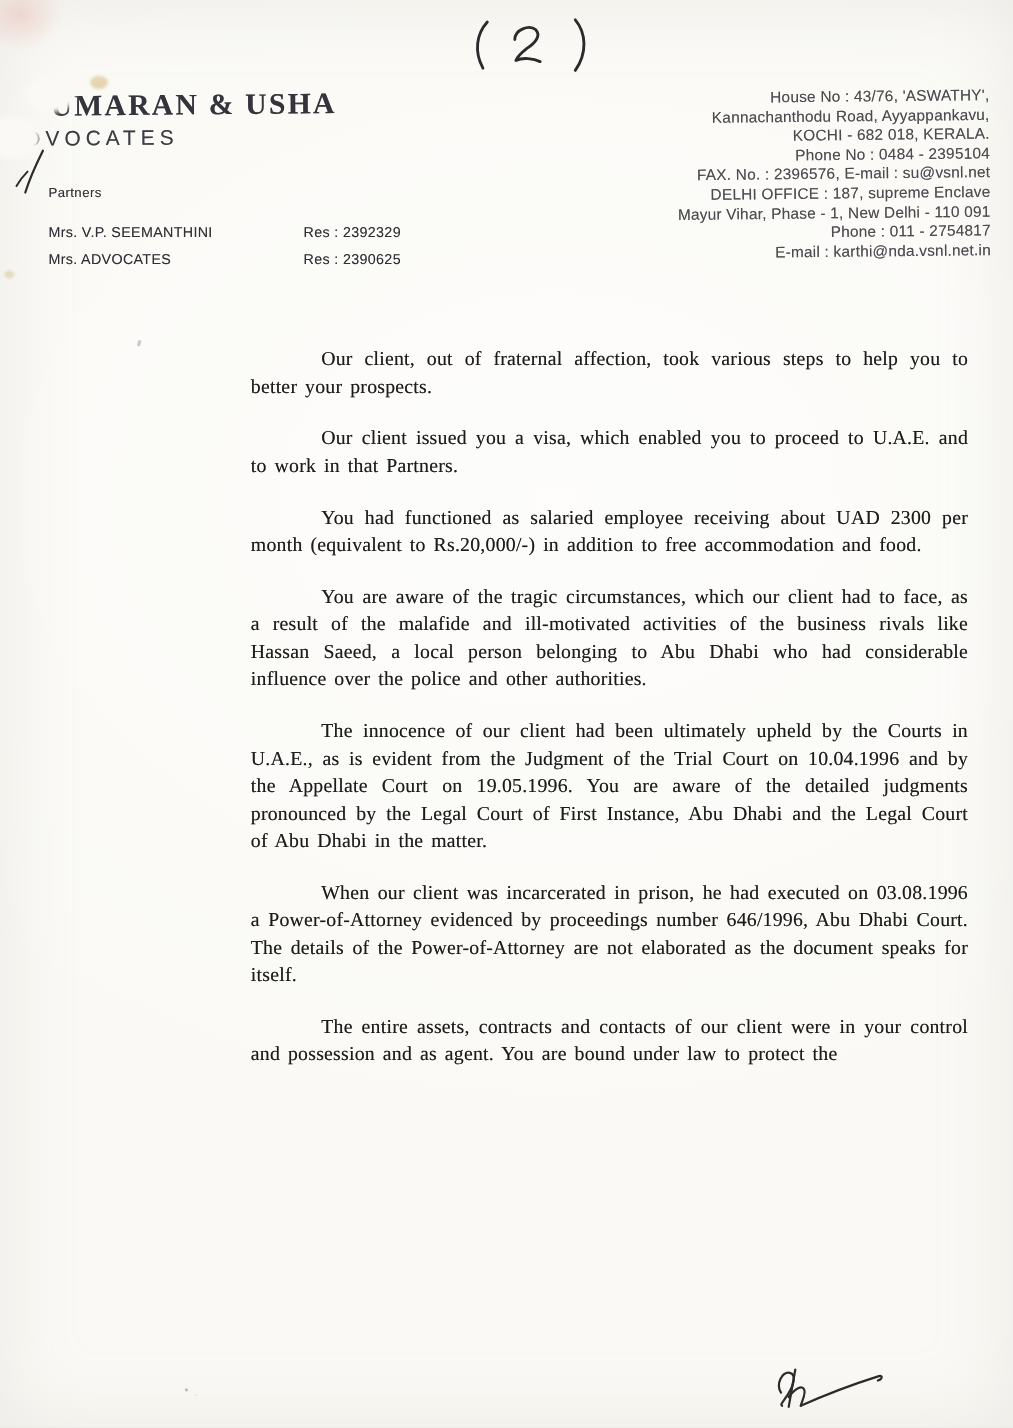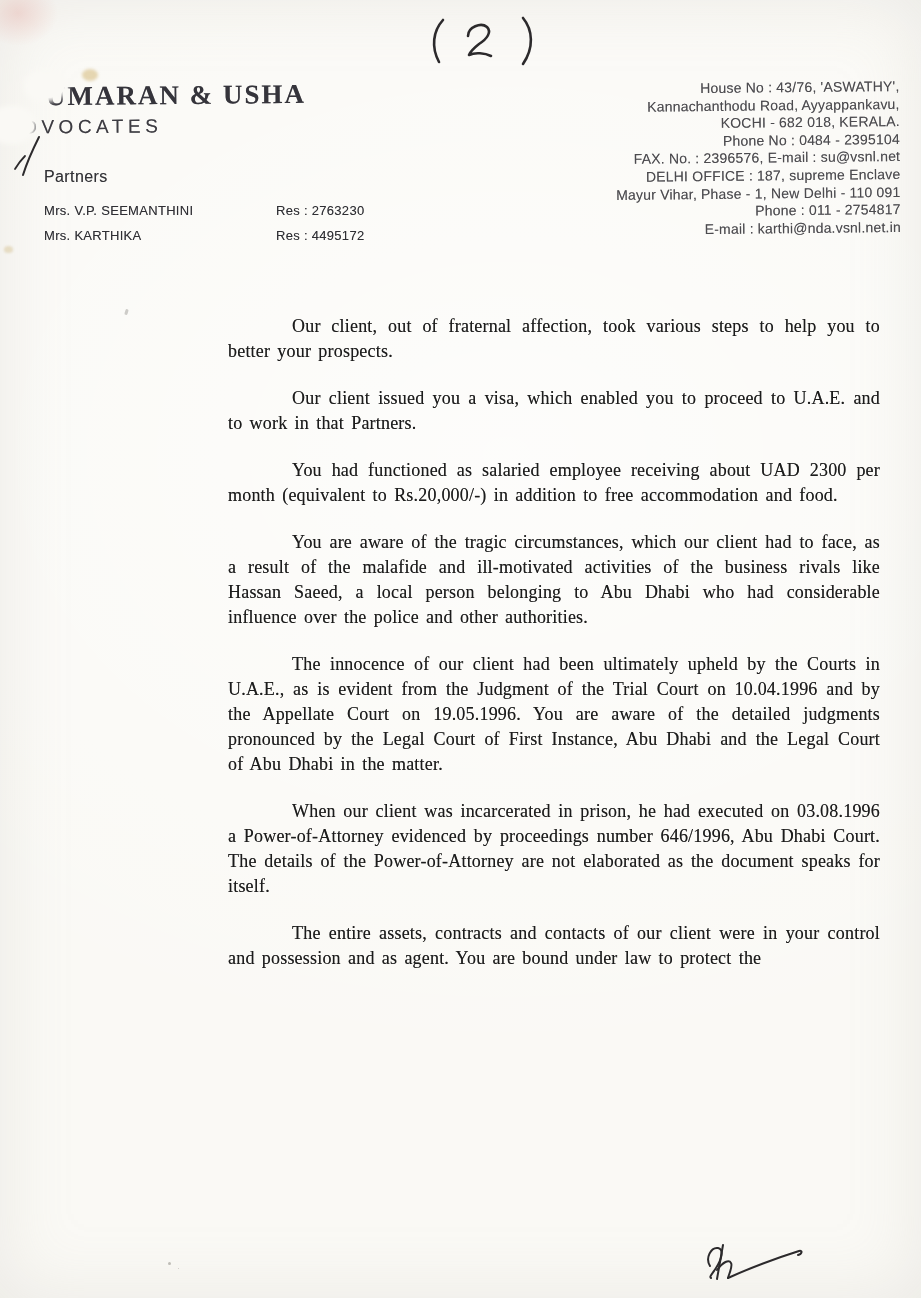--- a/index.html
+++ b/index.html
@@ -47,21 +47,21 @@
     font-size:27px; letter-spacing:2px; color:#35343b;
     transform:rotate(-0.5deg); white-space:nowrap;
   }
   .firm-sub {
     position:absolute; left:6px; top:116px;
     font-size:19px; letter-spacing:4.5px; color:#3d3c42;
     transform:rotate(-0.4deg); white-space:nowrap;
   }
   .partners-label {
     position:absolute; left:44px; top:168px;
-    font-size:16px; color:#323236; letter-spacing:.4px;
+    font-size:12px; color:#323236; letter-spacing:.4px;
   }
   .partners-list { position:absolute; left:44px; top:203px; width:420px; }
   .partner-row { position:relative; height:25px; font-size:13px; color:#2f2f34; letter-spacing:.3px; }
   .partner-name  { position:absolute; left:0; white-space:nowrap; }
   .partner-phone { position:absolute; left:232px; white-space:nowrap; }
   .address-block {
     position:absolute; right:22px; top:78px;
     text-align:right; font-size:14px; line-height:17.6px;
     color:#4c4b4f; letter-spacing:.2px;
     transform:rotate(-0.6deg); transform-origin:right top;
@@ -107,26 +107,26 @@
     <path d="M 29,3 C 23,15 17,28 13,41" stroke-width="2"></path>
     <path d="M 5,35 C 8,30 11,26 15,22" stroke-width="1.8"></path>
   </svg>
 
   <div class="partners-label letterhead-text">Partners</div>
 
   <div class="partners-list">
 
       <div class="partner-row">
         <span class="partner-name letterhead-text">Mrs. V.P. SEEMANTHINI</span>
-        <span class="partner-phone letterhead-text">Res : 2763230</span>
+        <span class="partner-phone letterhead-text">Res : 2392329</span>
       </div>
 
       <div class="partner-row">
-        <span class="partner-name letterhead-text">Mrs. KARTHIKA</span>
-        <span class="partner-phone letterhead-text">Res : 4495172</span>
+        <span class="partner-name letterhead-text">Mrs. ADVOCATES</span>
+        <span class="partner-phone letterhead-text">Res : 2390625</span>
       </div>
     </div>
 
   <div class="address-block letterhead-text">
 
       <div class="address-line">House No : 43/76, 'ASWATHY',</div>
 
       <div class="address-line">Kannachanthodu Road, Ayyappankavu,</div>
 
       <div class="address-line">KOCHI - 682 018, KERALA.</div>

